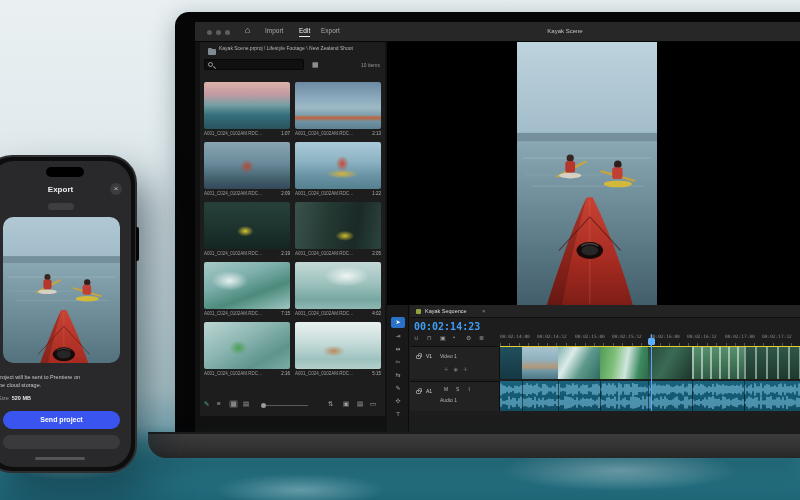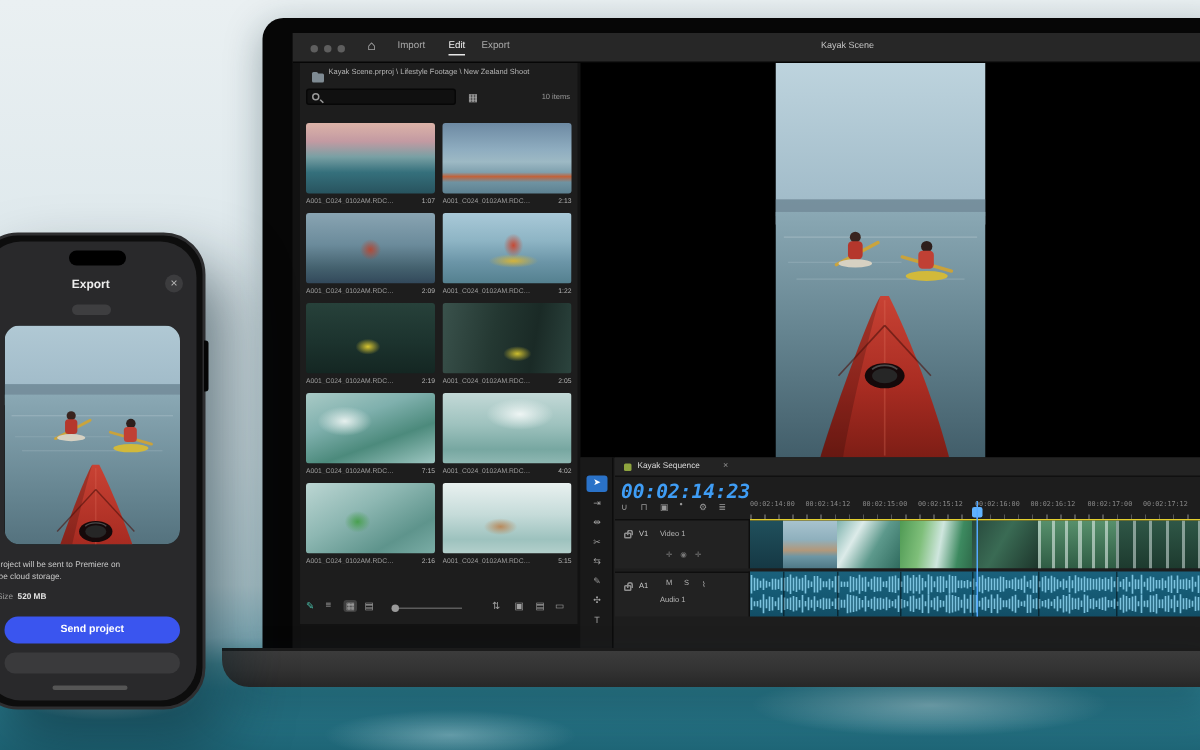--- a/index.html
+++ b/index.html
@@ -76,21 +76,21 @@
   
   .timeline { position:absolute; left:192px; top:283px; width:428px; height:127px; background:#1d1d1d; }
   .tools { position:absolute; left:0; top:0; width:22px; height:127px; background:#191919; border-right:1px solid #0c0c0c; }
   .tool { position:absolute; left:4px; width:14px; height:11px; text-align:center; font-size:6px; color:#9f9f9f; line-height:11px; }
   .tool.sel { background:#2a72c8; border-radius:2px; color:#fff; }
   .tlmain { position:absolute; left:23px; top:0; width:405px; height:127px; }
   .seqtab { position:absolute; left:0; top:0; width:405px; height:13px; background:#232323; border-bottom:1px solid #101010; }
   .seq-dot { position:absolute; left:6px; top:4px; width:5px; height:5px; border-radius:1px; background:#8ea43e; }
   .seq-label { position:absolute; left:15px; top:3px; font-size:5.5px; color:#dcdcdc; }
   .seq-close { position:absolute; left:72px; top:2.5px; font-size:6px; color:#8d8d8d; }
-  .timecode { position:absolute; left:4px; top:16px; font-family:"DejaVu Sans Mono", monospace; font-size:13px; font-weight:bold; color:#3f9df5;font-style:italic; }
+  .timecode { position:absolute; left:4px; top:16px; font-family:"DejaVu Sans Mono", monospace; font-size:10px; font-weight:bold; color:#3f9df5; }
   .tl-toolbar { position:absolute; left:2px; top:29px; height:11px; }
   .tl-ic { position:absolute; top:0; font-size:6px; color:#9a9a9a; }
 
   .ruler { position:absolute; left:90px; top:28px; width:315px; height:13px; overflow:hidden; }
   .rl { position:absolute; top:1px; font-size:4.5px; color:#8a8a8a; font-family:"DejaVu Sans Mono", monospace; white-space:nowrap; }
   .ticks { position:absolute; left:0; bottom:0; width:315px; height:3px;
     background:repeating-linear-gradient(90deg,#555 0 1px,transparent 1px 9.4px); }
 
   .track { position:absolute; left:0; width:405px; }
   .thead { position:absolute; left:0; top:0; width:90px; height:100%; background:#222; border-right:1px solid #0e0e0e; border-top:1px solid #0e0e0e; }

